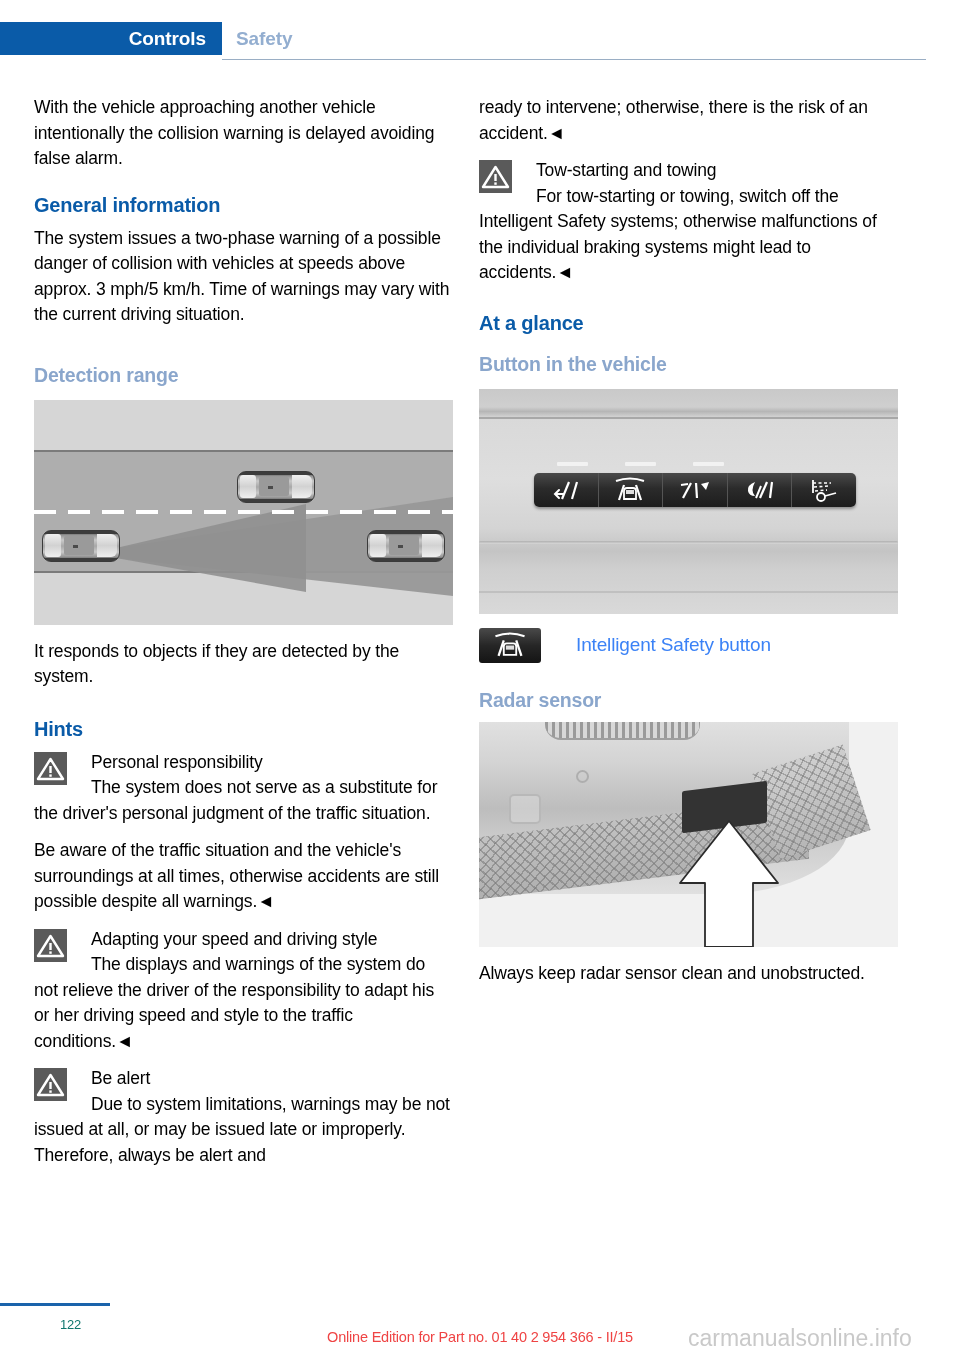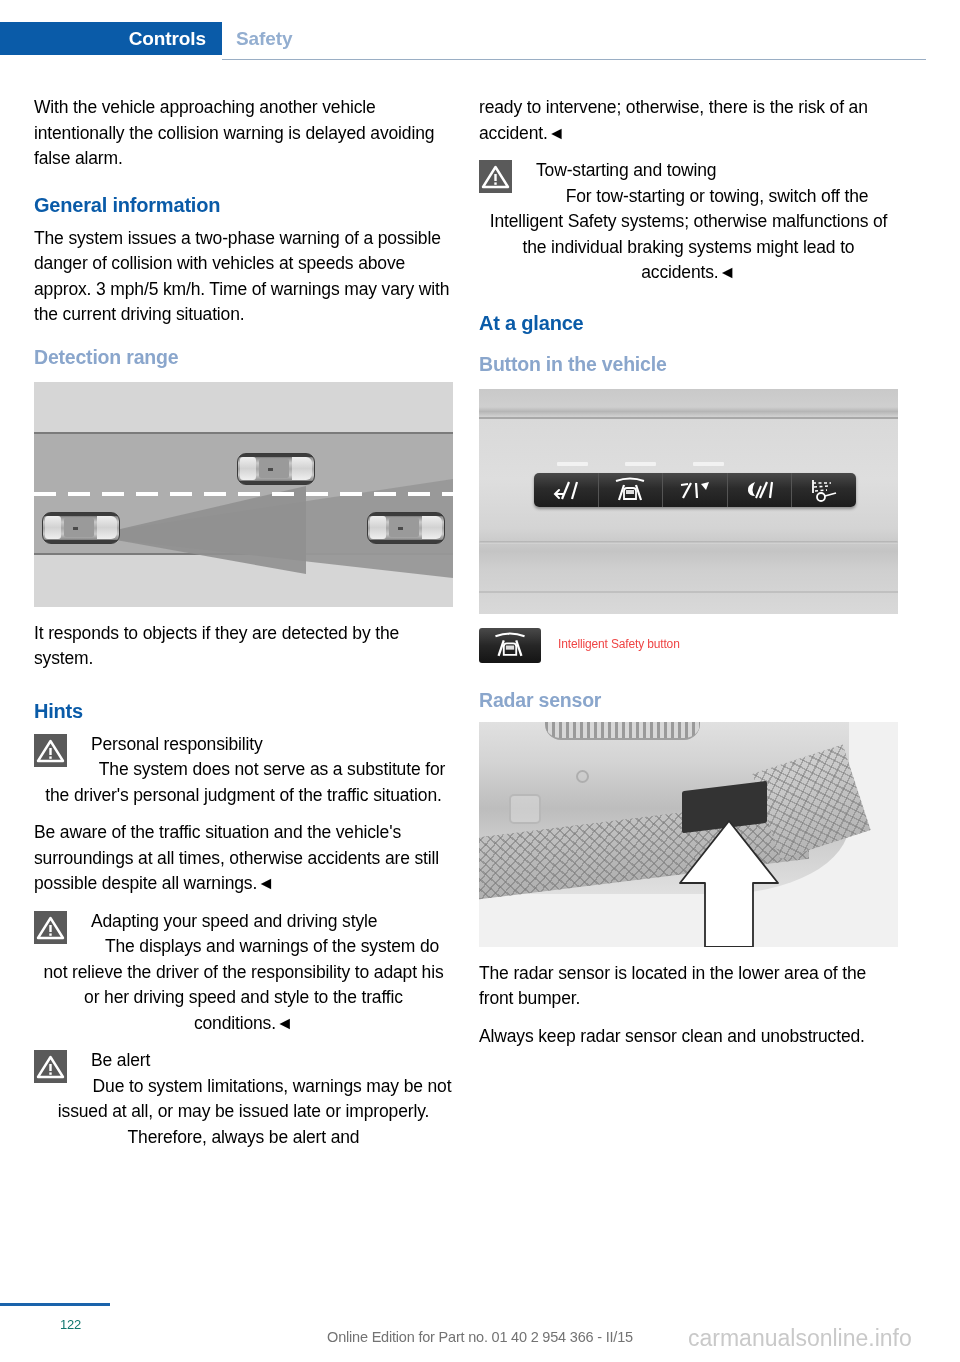--- a/index.html
+++ b/index.html
@@ -80,21 +80,21 @@
     font-weight: bold;
     color: #0a5ba8;
     margin-top: 22px;
     margin-bottom: 9px;
     letter-spacing: -0.2px;
   }
   h3.subheading {
     font-size: 19.5px;
     font-weight: bold;
     color: #8aa6cc;
-    margin-top: 18px;
+    margin-top: 36px;
     margin-bottom: 13px;
     letter-spacing: -0.2px;
   }
 
   
   .warn-block {
     position: relative;
     margin-top: 8px;
     margin-bottom: 12px;
   }
@@ -112,21 +112,20 @@
     color: #000000;
     padding-left: 57px;
     letter-spacing: -0.15px;
   }
   .warn-text {
     font-size: 17.5px;
     line-height: 25.5px;
     color: #000000;
     text-indent: 24px;
     letter-spacing: -0.15px;
-    text-align: center;
   }
   .warn-text.ind2 { text-indent: 57px; }
 
   
   .figure {
     position: relative;
     width: 419px;
     height: 225px;
     overflow: hidden;
     margin-top: 2px;
@@ -229,36 +228,36 @@
     display:flex; align-items:flex-start; margin-top:4px; margin-bottom:2px;
   }
   .caption-icon {
     width: 62px; height: 35px;
     background: linear-gradient(to bottom,#4a4a4a,#262626 50%,#141414);
     border-radius: 3px;
     flex: 0 0 auto;
     display:flex; align-items:center; justify-content:center;
   }
   .caption-label {
-    font-size:12px; line-height:25.5px; color:#ef4444;
-    padding-left: 17px; padding-top: 4px; letter-spacing:-0.15px;
+    font-size:19px; line-height:25.5px; color:#3b82f6;
+    padding-left: 35px; padding-top: 4px; letter-spacing:-0.15px;
   }
 
   
   .footer-rule {
     position:absolute; left:0; top:1303px; width:110px; height:3px; background:#1a63ab;
   }
   .page-num {
     position:absolute; left:60px; top:1317px;
     font-size:13px; color:#0f766e; letter-spacing:-0.2px;
   }
   .footer-center {
     position:absolute; left:0; top:1329px; width:960px;
     text-align:center;
-    font-size:14.5px; color:#737373; letter-spacing:-0.2px;
+    font-size:14.5px; color:#ef4444; letter-spacing:-0.2px;
   }
   .watermark {
     position:absolute; left:688px; top:1325px;
     font-size:23px; color:#c9c9c9; letter-spacing:0px;
     white-space:nowrap;
   }
 </style>
 </head>
 <body>
 
@@ -469,21 +468,20 @@
     <div class="rad-mesh"></div>
     <div class="rad-mesh2"></div>
     <div class="rad-fog"></div>
     <div class="rad-hole"></div>
     <div class="rad-sensor"></div>
     <svg class="rad-arrow" width="110" height="135" viewBox="0 0 110 135">
       <polygon points="55,4 104,66 79,66 79,130 31,130 31,66 6,66" fill="#ffffff" stroke="#2b2b2b" stroke-width="1.8" stroke-linejoin="round"></polygon>
     </svg>
   </div>
 
-  <p class="body">The radar sensor is located in the lower area of the front bumper.</p>
   <p class="body">Always keep radar sensor clean and unobstructed.</p>
 
 </div>
 
 <div class="footer-rule"></div>
 <div class="page-num">122</div>
 <div class="footer-center">Online Edition for Part no. 01 40 2 954 366 - II/15</div>
 <div class="watermark">carmanualsonline.info</div>
 
 </body></html>

